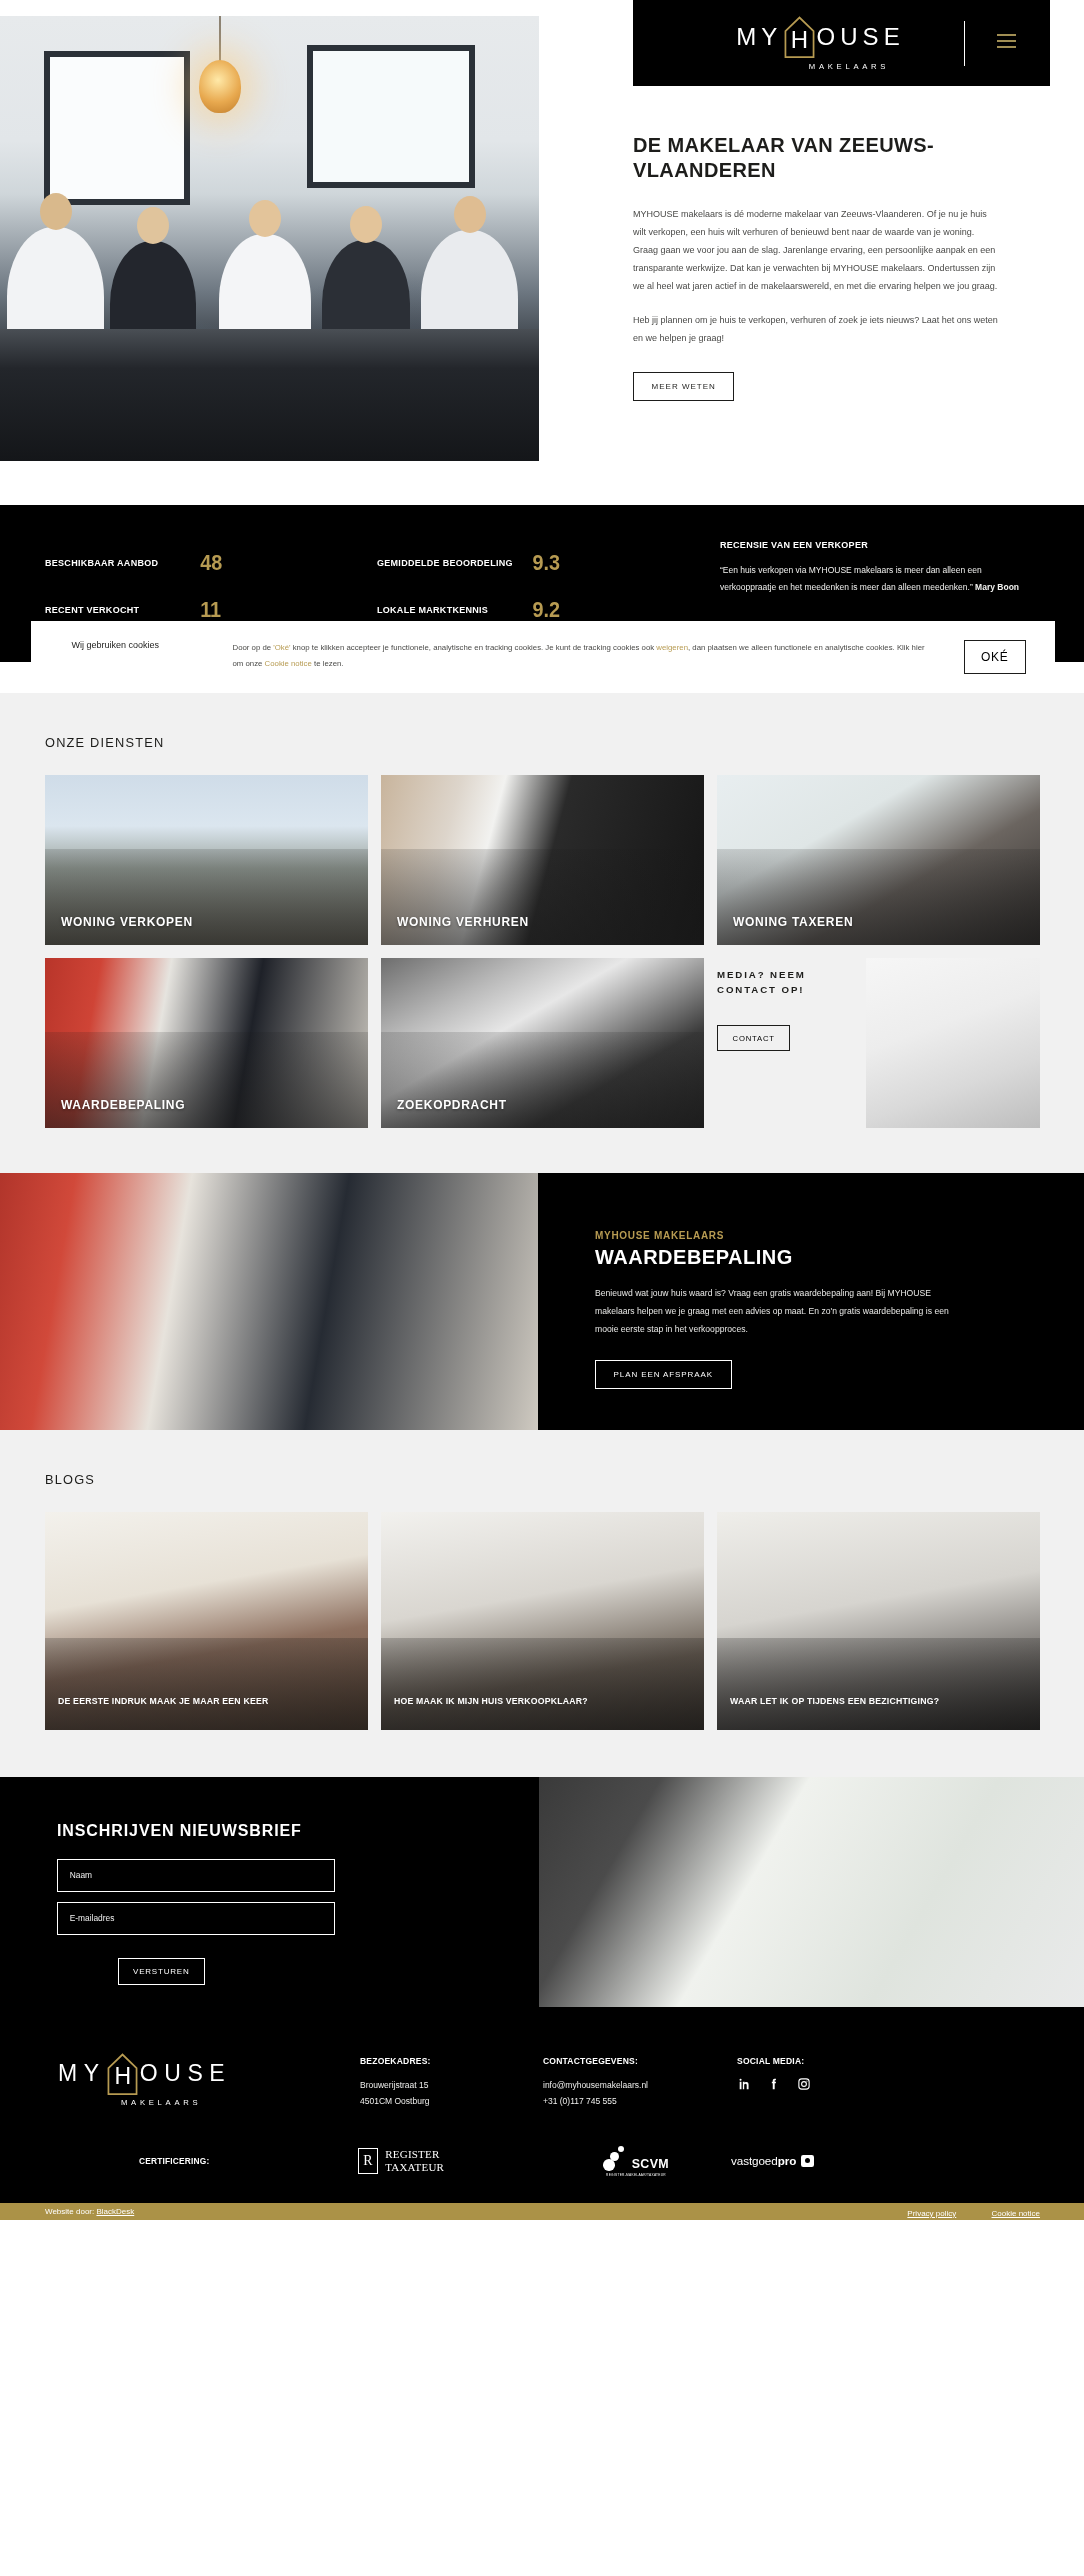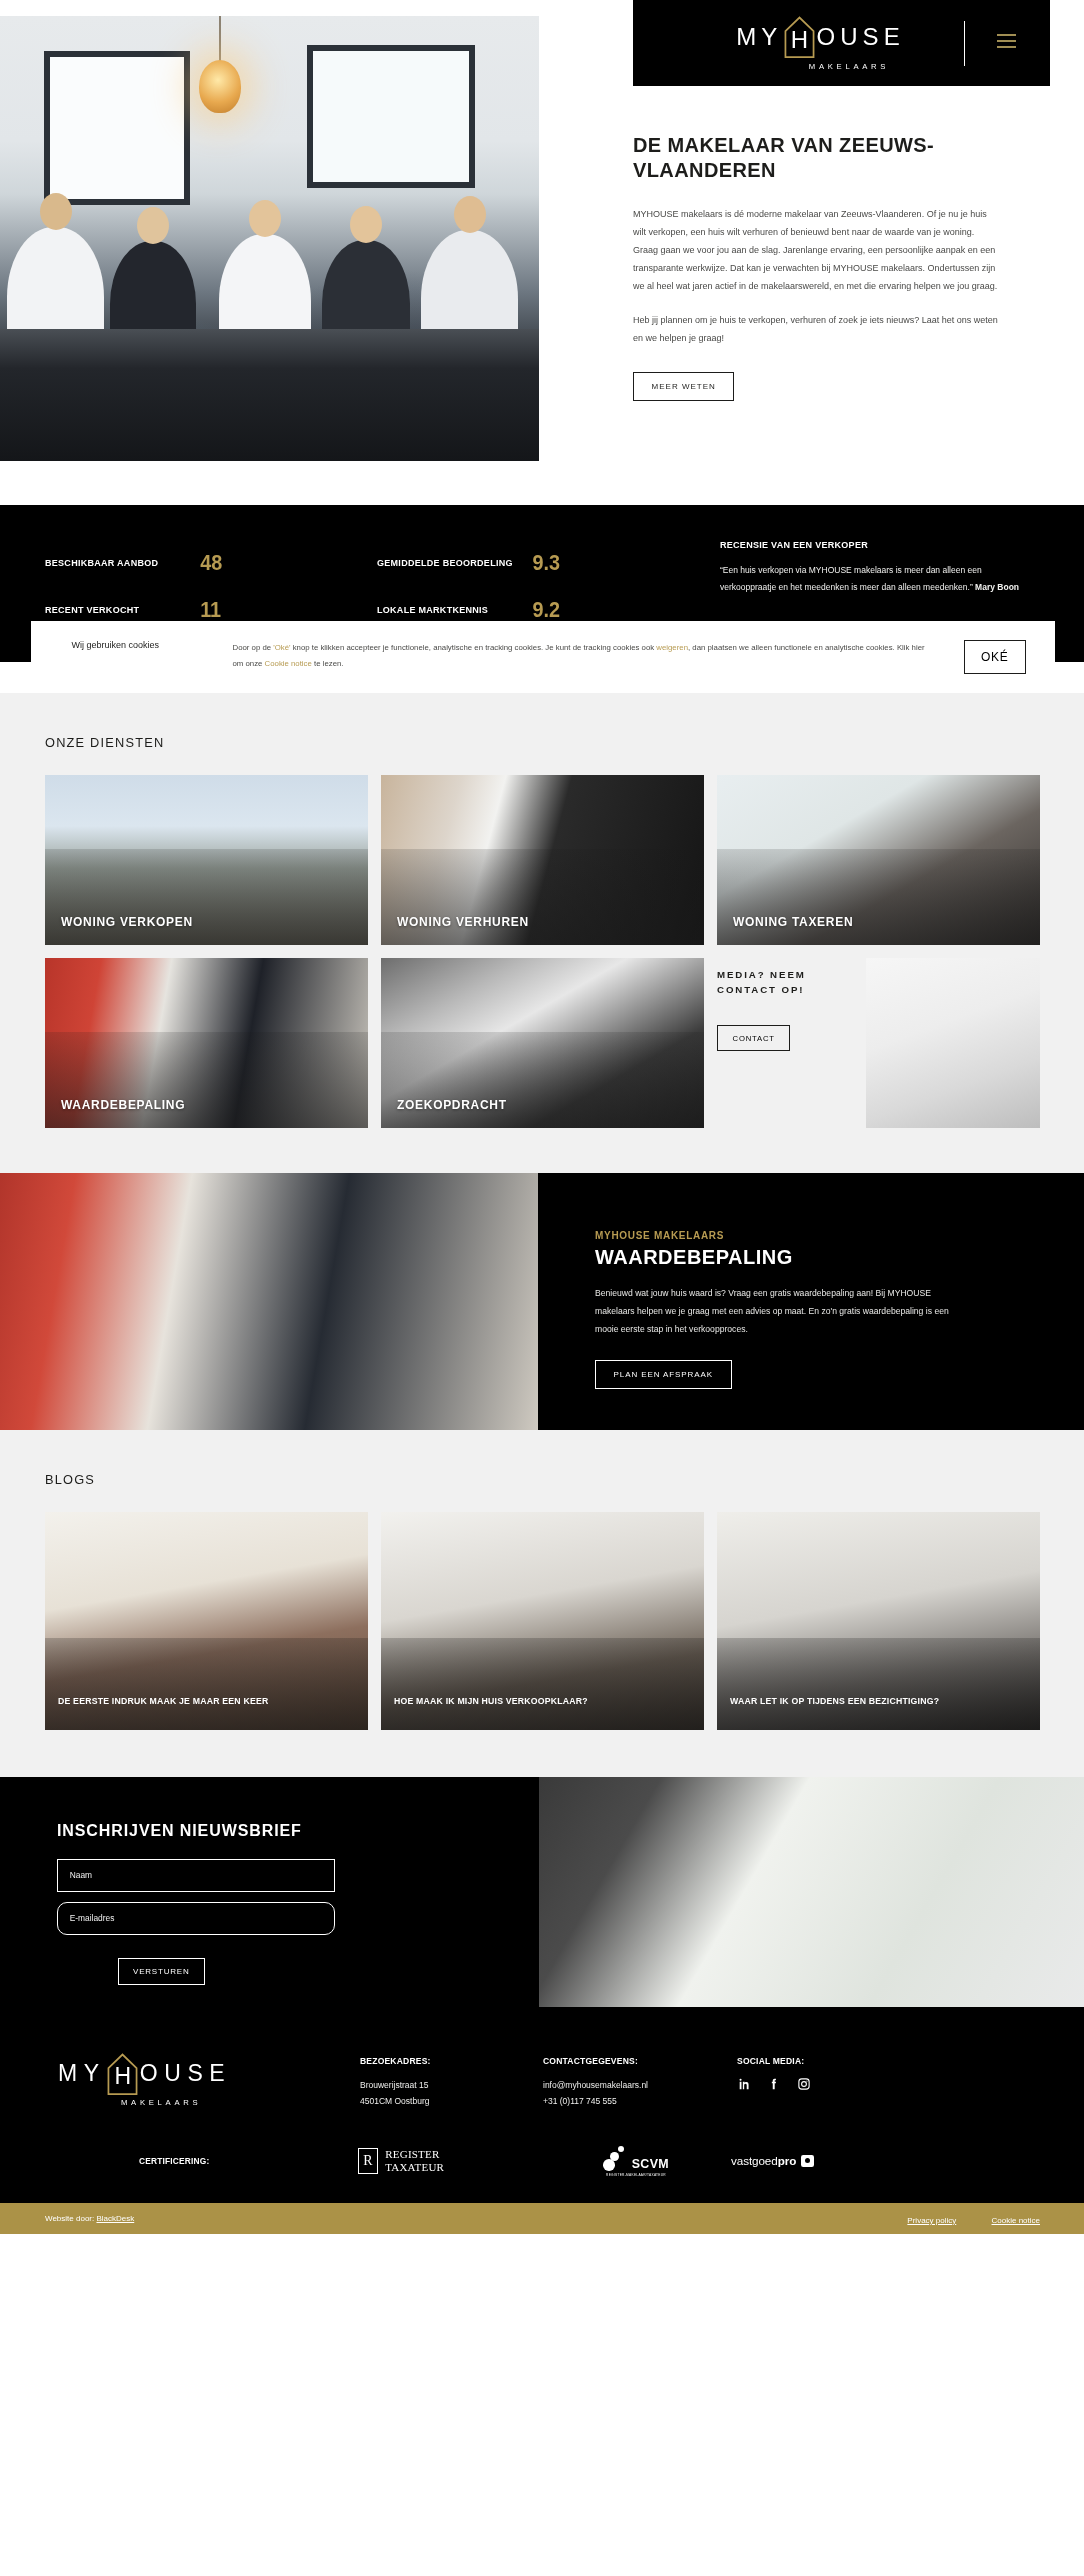--- a/index.html
+++ b/index.html
@@ -221,21 +221,21 @@
   .nl-left { width: 539px; padding: 45px 0 0 57px; }
   .nl-title { color: #fff; font-size: 16px; letter-spacing: 0.9px; font-weight: 700; }
   .nl-form { margin-top: 19px; display: flex; align-items: flex-start; flex-direction: column; }
   .nl-fields { width: 278px; }
   .nl-field {
     width: 278px; height: 33px; border: 1.1px solid #fff; background: transparent; color: #fff;
     padding: 0 11.7px; font-size: 8.4px; font-family: "Liberation Sans", sans-serif; outline: none;
     display: block;
   }
   .nl-field::placeholder { color: #f0f0f0; }
-  .nl-field + .nl-field { margin-top: 10.2px; border-radius: 10px; }
+  .nl-field + .nl-field { margin-top: 10.2px; }
   .nl-send {
     margin-left: 61px; margin-top: 23px; border: 1.1px solid #fff; background: transparent; color: #fff;
     padding: 8px 14px; font-size: 8px; letter-spacing: 0.8px; cursor: pointer;
     font-family: "Liberation Sans", sans-serif;
   }
   .nl-img { flex: 1; position: relative; overflow: hidden; }
 
   
   .footer { background: #000; padding: 41px 0 26px; }
   .f-top { width: 995px; margin: 0 auto; display: flex; align-items: flex-start; }
@@ -285,21 +285,21 @@
   .cert-vp .t b { font-weight: 700; }
   .cert-vp .mark {
     width: 12.4px; height: 12.4px; background: #fff; border-radius: 2.2px; position: relative;
   }
   .cert-vp .mark::after {
     content: ""; position: absolute; left: 3.7px; top: 3.7px; width: 5.1px; height: 5.1px;
     border-radius: 50%; background: #000;
   }
 
   .bottom-bar {
-    background: #ab9247; height: 31px; display: flex; align-items: center; padding: 0 45px;
+    background: #ab9247; height: 17px; display: flex; align-items: center; padding: 0 45px;
   }
   .bottom-bar .l { color: #fff; font-size: 8px; }
   .bottom-bar .l a { color: #fff; }
   .bottom-bar .sp { flex: 1; }
   .bottom-bar .r a { color: #fff; font-size: 8px; margin-left: 32px; }
 </style>
 </head>
 <body>
 
 <div class="page">

